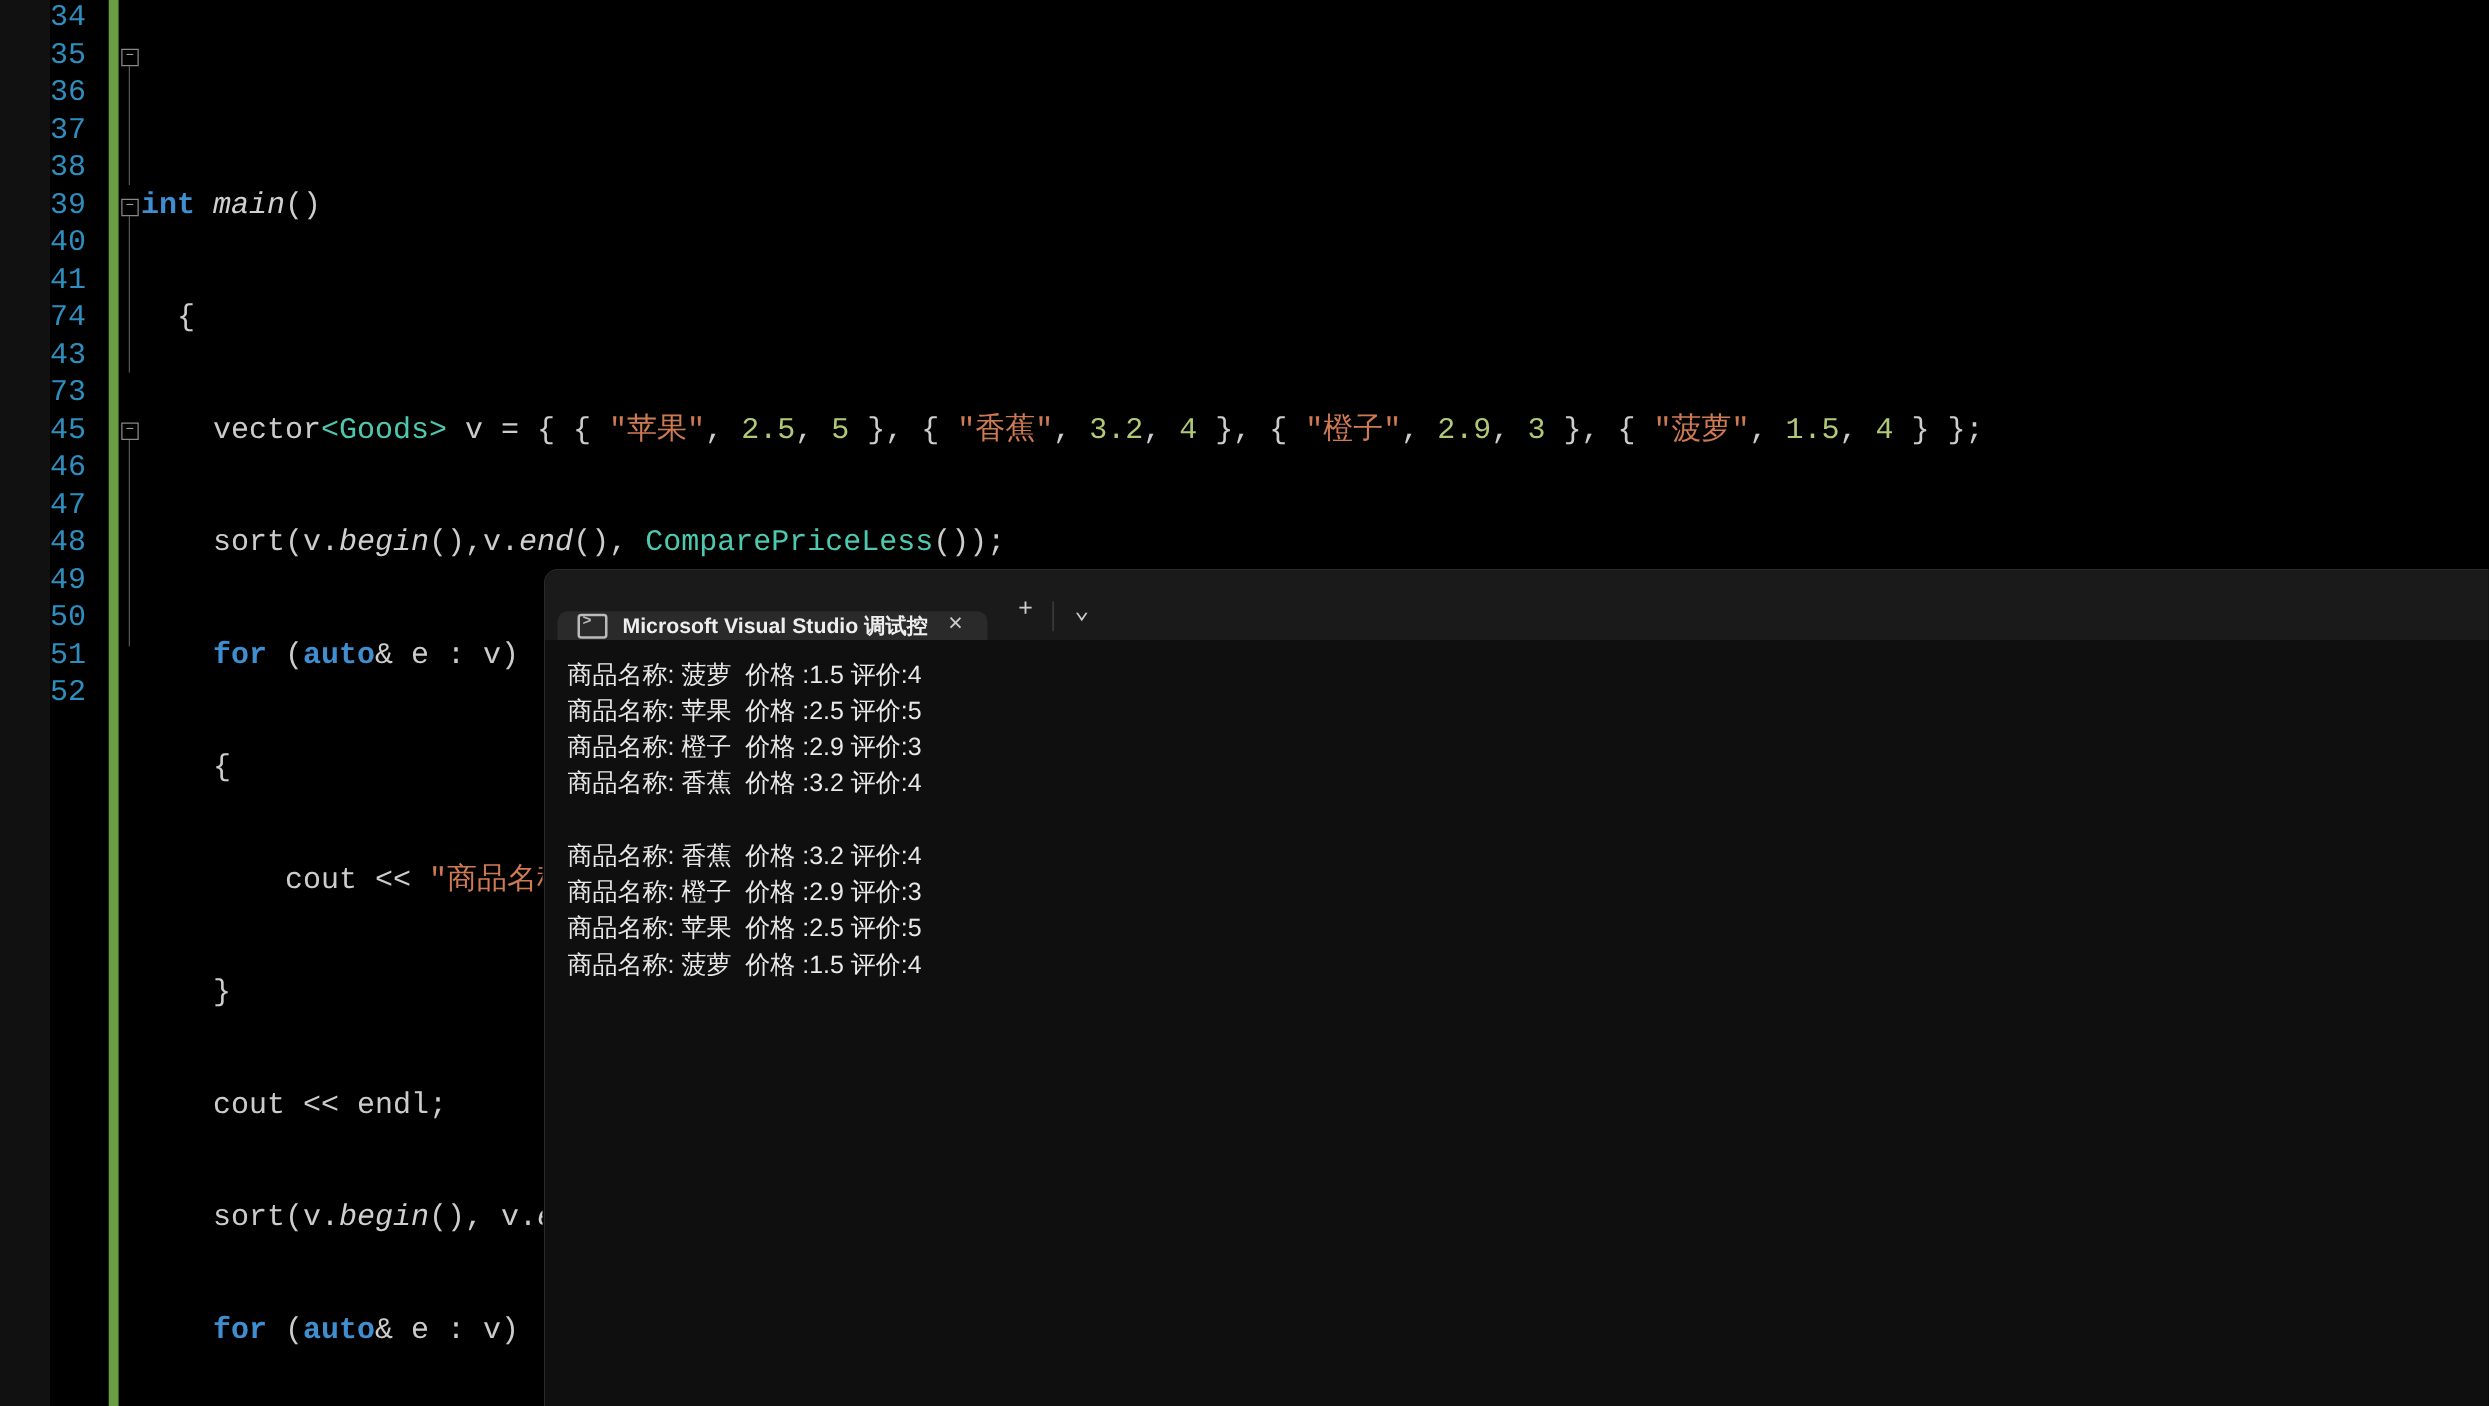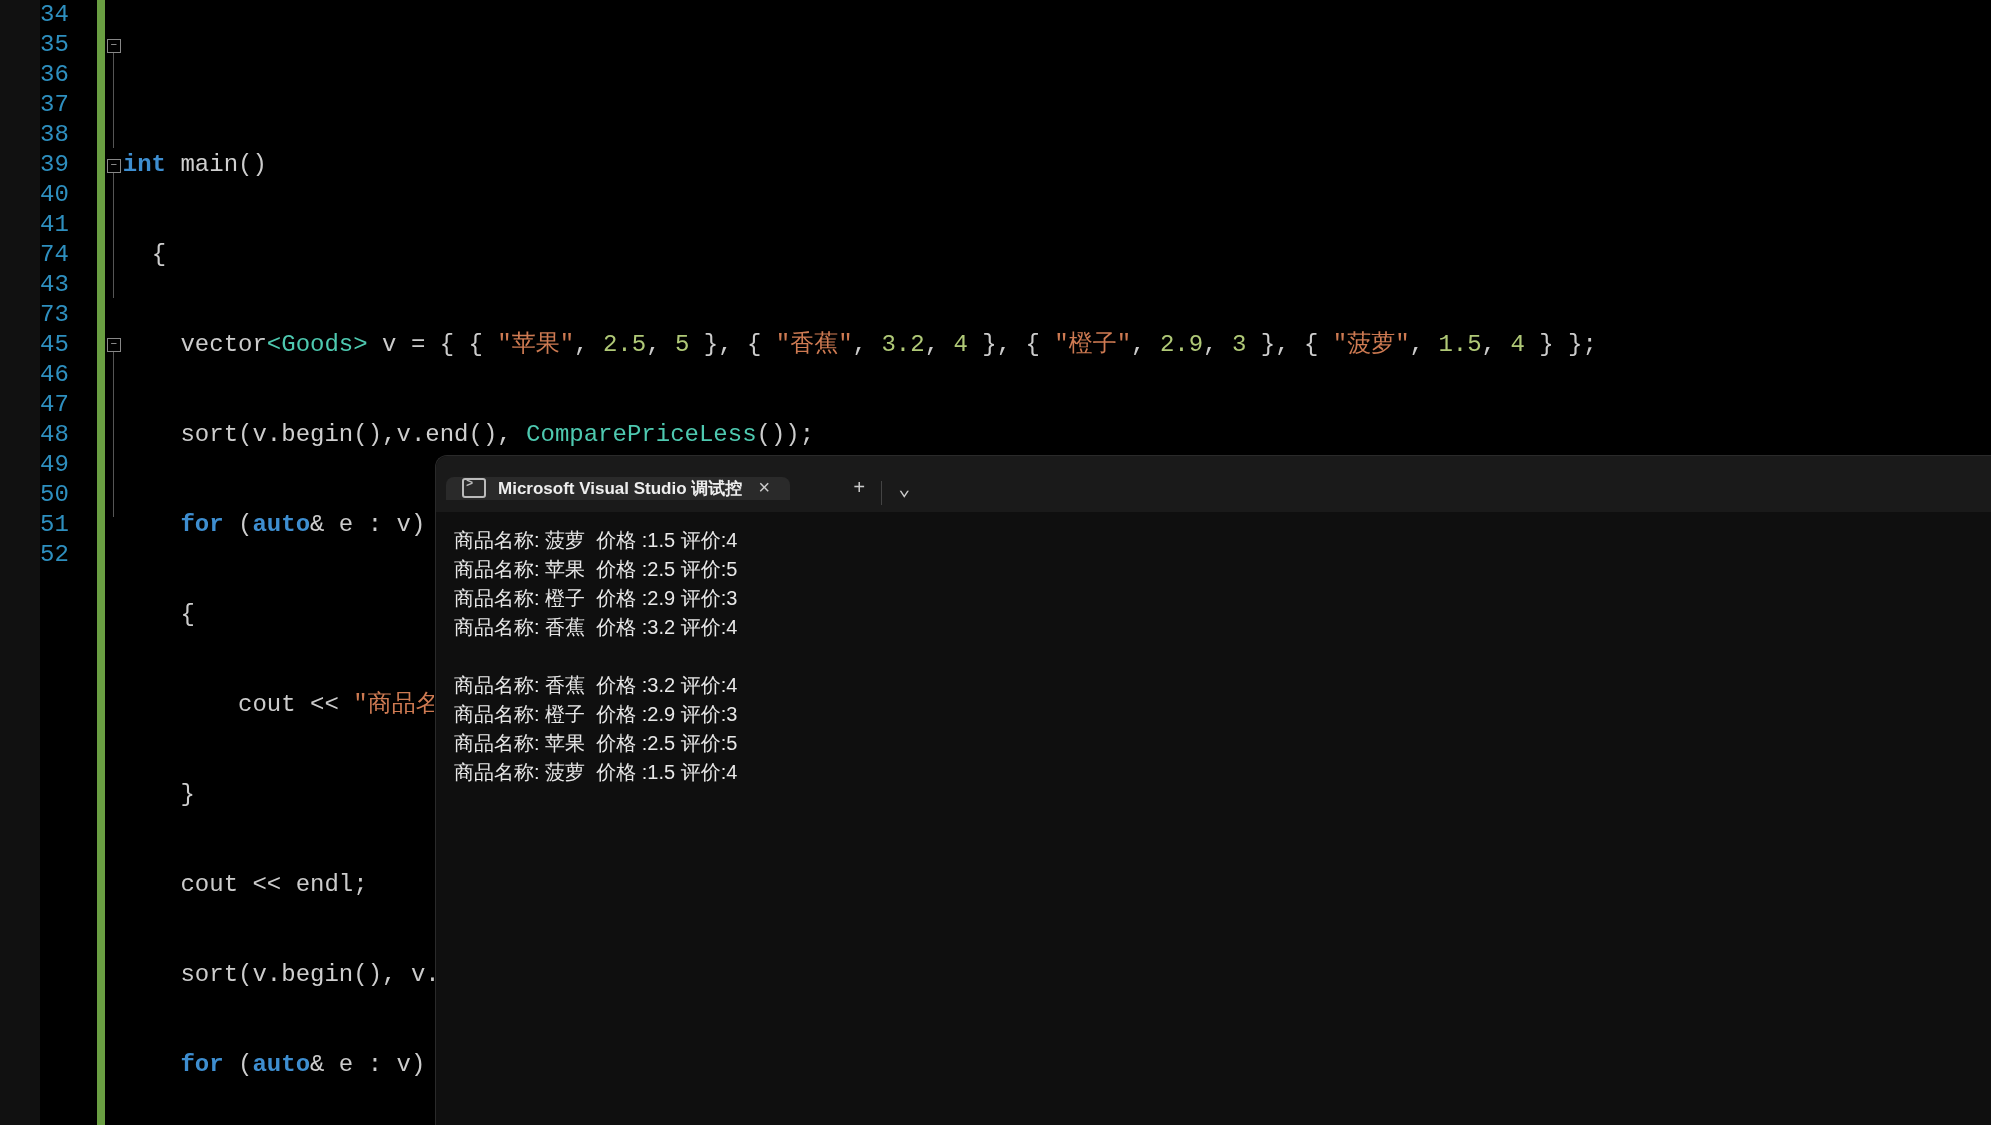--- a/index.html
+++ b/index.html
@@ -1,36 +1,36 @@
 <!DOCTYPE html>
 <html><head>
 <meta charset="utf-8">
 <style>
   html,body{margin:0;padding:0;background:#000;height:100%;width:100%;overflow:hidden;font-family:Consolas,"Courier New",monospace;}
   .editor{position:absolute;left:0;top:0;right:0;bottom:0;display:flex;}
   .sidebar-stripe{width:40px;background:#111;flex:none;}
-  .gutter{background:#000;padding:0 28px 0 0;text-align:right;color:#2e8fbf;font-size:24px;line-height:30px;user-select:none;flex:none;border-radius:10px;}
+  .gutter{background:#000;padding:0 18px 0 0;text-align:right;color:#2e8fbf;font-size:24px;line-height:30px;user-select:none;flex:none;border-radius:10px;}
   .gutter div{height:30px;}
   .change-bar{width:8px;background:#6a9e42;flex:none;}
   .fold-col{width:18px;background:#000;flex:none;position:relative;}
   .fold-box{position:absolute;left:2px;width:12px;height:12px;border:1px solid #888;color:#aaa;font-size:11px;line-height:10px;text-align:center;}
   .fold-line{position:absolute;left:8px;width:0;border-left:1px solid #555;}
   .code{flex:1 1 auto;background:#000;font-size:24px;line-height:30px;white-space:pre;color:#ccc;}
   .code .row{height:30px;}
   .kw{color:#3e8ed0;font-weight:bold;}
   .type{color:#4ec9b0;}
-  .fn{color:#d0d0d0;}
+  .fn{color:#d0d0d0;font-style:italic;}
   .str{color:#ce7a52;}
   .num{color:#b0c977;}
   .mem{color:#c8c8c8;}
   .sel{background:#264f78;border:1px solid #3794ff;padding:0 1px;}
   .guide{color:#404040;}
 
   .terminal{position:absolute;left:435px;top:455px;right:0;bottom:0;background:#0f0f0f;border-top-left-radius:12px;border:1px solid #2a2a2a;border-right:none;border-bottom:none;box-shadow:0 0 0 1px #000;}
-  .term-tabs{height:56px;display:flex;align-items:center;background:#1a1a1a;border-top-left-radius:12px;gap:39px;}
+  .term-tabs{height:56px;display:flex;align-items:flex-end;background:#1a1a1a;border-top-left-radius:12px;}
   .term-tab{display:flex;align-items:center;gap:12px;padding:0 16px;background:#2a2a2a;margin:8px 0 0 10px;border-top-left-radius:8px;border-top-right-radius:8px;min-width:280px;}
   .term-tab-icon{width:20px;height:16px;border:2px solid #bbb;border-radius:3px;position:relative;}
   .term-tab-icon::after{content:">";position:absolute;left:2px;top:-3px;color:#bbb;font-size:12px;font-weight:bold;}
   .term-tab-title{color:#eee;font-family:"Segoe UI",sans-serif;font-size:17px;font-weight:600;flex:1;white-space:nowrap;overflow:hidden;}
   .term-tab-close{color:#ccc;font-size:20px;cursor:pointer;padding:0 4px;}
   .term-actions{display:flex;align-items:center;gap:0;margin-left:8px;}
   .term-btn{width:44px;height:48px;margin-top:8px;display:flex;align-items:center;justify-content:center;color:#ccc;font-size:20px;cursor:pointer;}
   .term-divider{width:1px;height:24px;background:#444;margin-top:18px;}
   .term-body{padding:14px 18px;color:#e8e8e8;font-family:"Microsoft YaHei","SimHei",sans-serif;font-size:20px;line-height:29px;white-space:pre;}
 </style>

